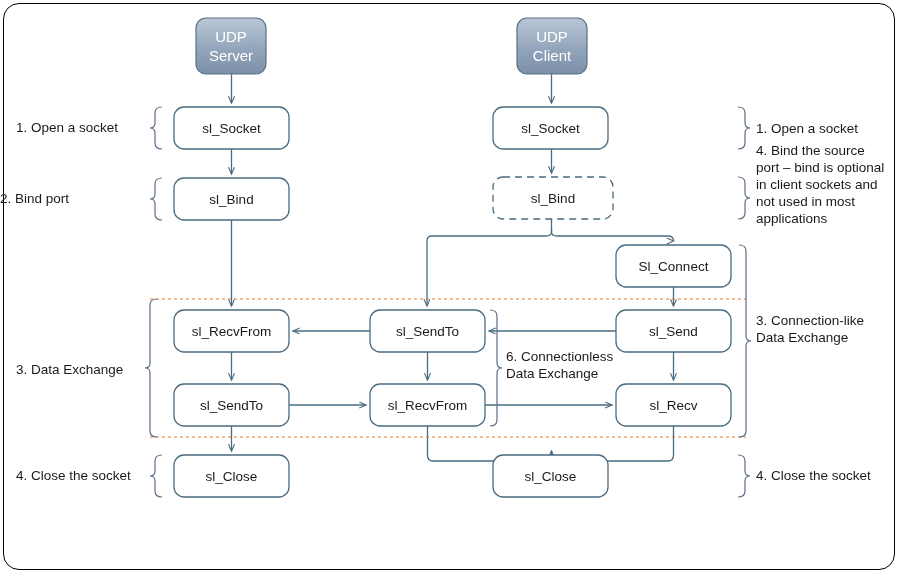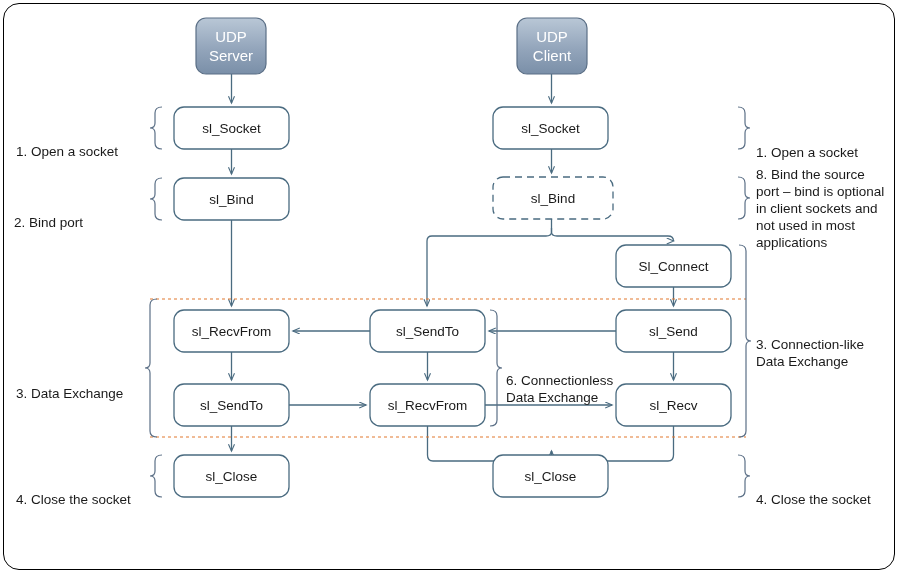--- a/index.html
+++ b/index.html
@@ -2,21 +2,21 @@
 <html><head>
 <meta charset="utf-8">
 <style>
   html,body{margin:0;padding:0;background:#ffffff;}
   body{font-family:"Liberation Sans", sans-serif;}
   #stage{position:relative;width:902px;height:577px;overflow:hidden;background:#fff;}
   #frame{position:absolute;left:3px;top:3px;width:892px;height:567px;border:1.5px solid #000;border-radius:16px;box-sizing:border-box;}
   svg#canvas{position:absolute;left:0;top:0;width:902px;height:577px;}
   .nodelabel{font-family:"Liberation Sans", sans-serif;font-size:13.5px;fill:#1a1a1a;text-anchor:middle;dominant-baseline:middle;}
   .endlabel{font-family:"Liberation Sans", sans-serif;font-size:15px;fill:#ffffff;text-anchor:middle;}
-  .sidetext{position:absolute;font-size:13.5px;color:#1a1a1a;line-height:17px;margin-top:24px;}
+  .sidetext{position:absolute;font-size:13.5px;color:#1a1a1a;line-height:17px;}
 </style>
 </head>
 <body>
 
 <div id="stage">
   <div id="frame"></div>
 
   <svg id="canvas" xmlns="http://www.w3.org/2000/svg">
     <defs>
       <linearGradient id="endpointGrad" x1="0" y1="0" x2="0" y2="1">
@@ -139,26 +139,26 @@
         <g>
           <rect x="517" y="18" width="70" height="56" rx="10" ry="10" fill="url(#endpointGrad)" stroke="#5b6f86" stroke-width="1.2"></rect>
           <text x="552" y="42" class="endlabel" fill="#111">UDP</text>
           <text x="552" y="61" class="endlabel" fill="#111">Client</text>
         </g>
       </g>
   </svg>
 
   <div>
       <div class="sidetext" style="left: 16px; top: 119px;">1. Open a socket</div>
-      <div class="sidetext" style="left: 14px; top: 190px;">2. Bind port</div>
+      <div class="sidetext" style="left: 0; top: 190px;">2. Bind port</div>
       <div class="sidetext" style="left: 16px; top: 361px;">3. Data Exchange</div>
       <div class="sidetext" style="left: 16px; top: 467px;">4. Close the socket</div>
     </div>
   <div>
       <div class="sidetext" style="left: 756px; top: 120px; width: 140px;">1. Open a socket</div>
-      <div class="sidetext" style="left: 756px; top: 142px; width: 134px;">8. Bind the source port – bind is optional in client sockets and not used in most applications</div>
+      <div class="sidetext" style="left: 756px; top: 142px; width: 134px;">4. Bind the source port – bind is optional in client sockets and not used in most applications</div>
       <div class="sidetext" style="left: 756px; top: 312px; width: 140px;">3. Connection-like Data Exchange</div>
       <div class="sidetext" style="left: 756px; top: 467px; width: 140px;">4. Close the socket</div>
     </div>
   <div>
       <div class="sidetext" style="left: 506px; top: 348px; width: 118px;">6. Connectionless Data Exchange</div>
     </div>
 </div>
 
 </body></html>

